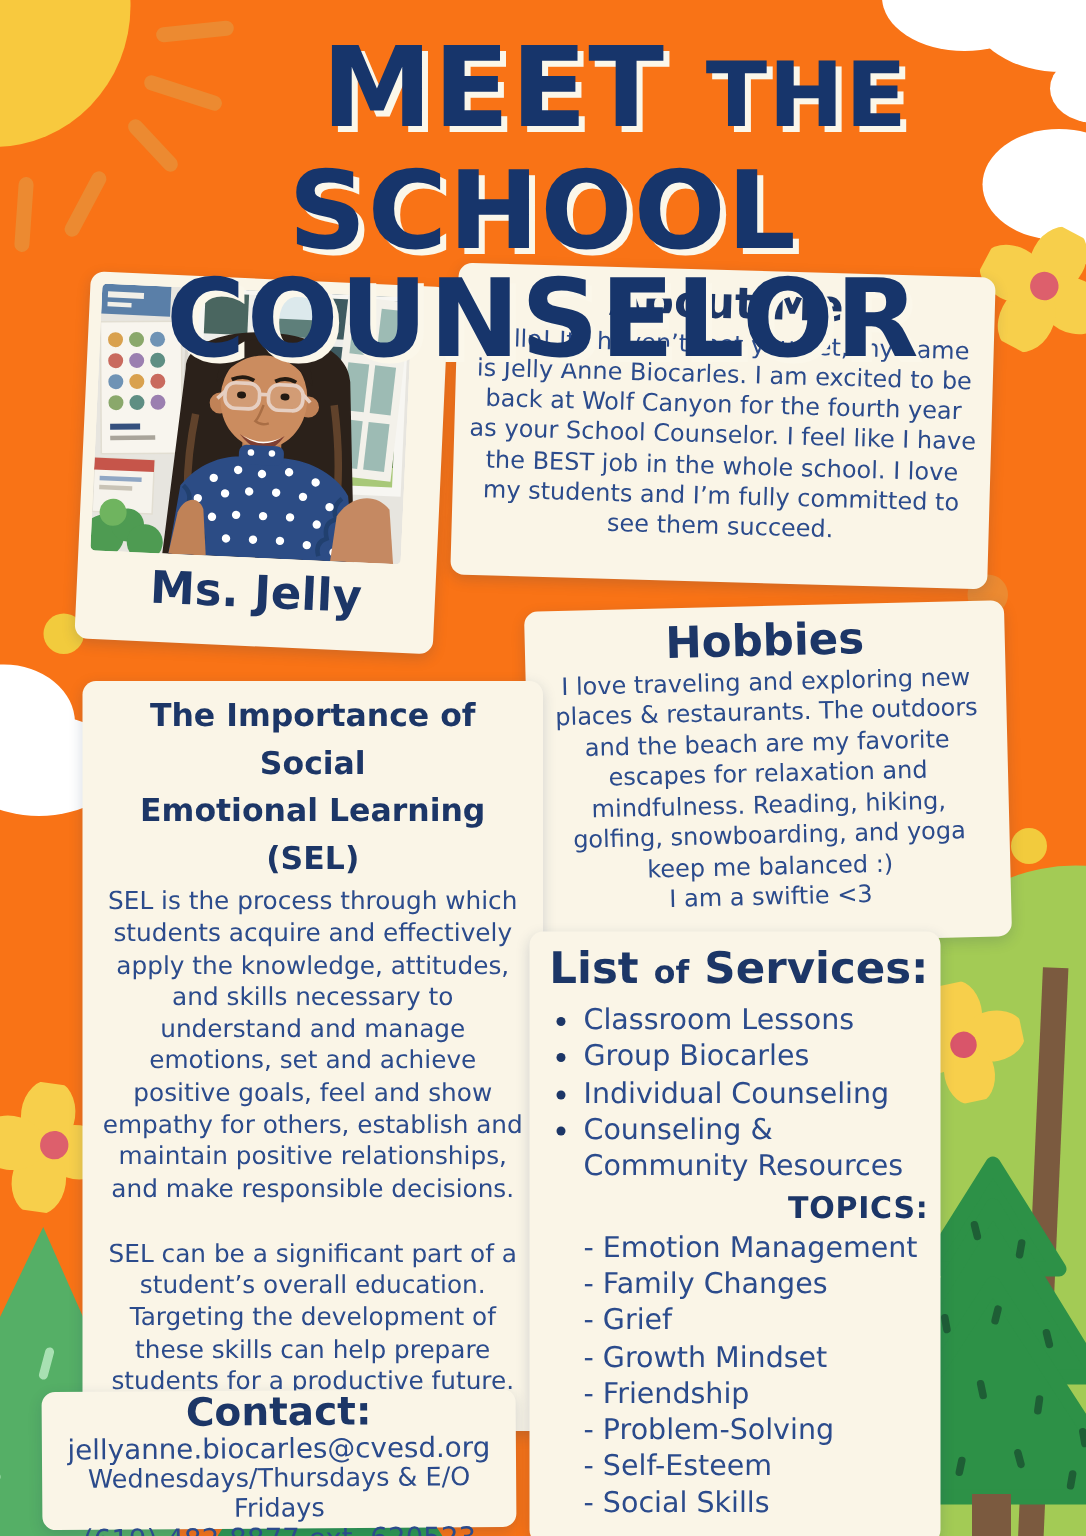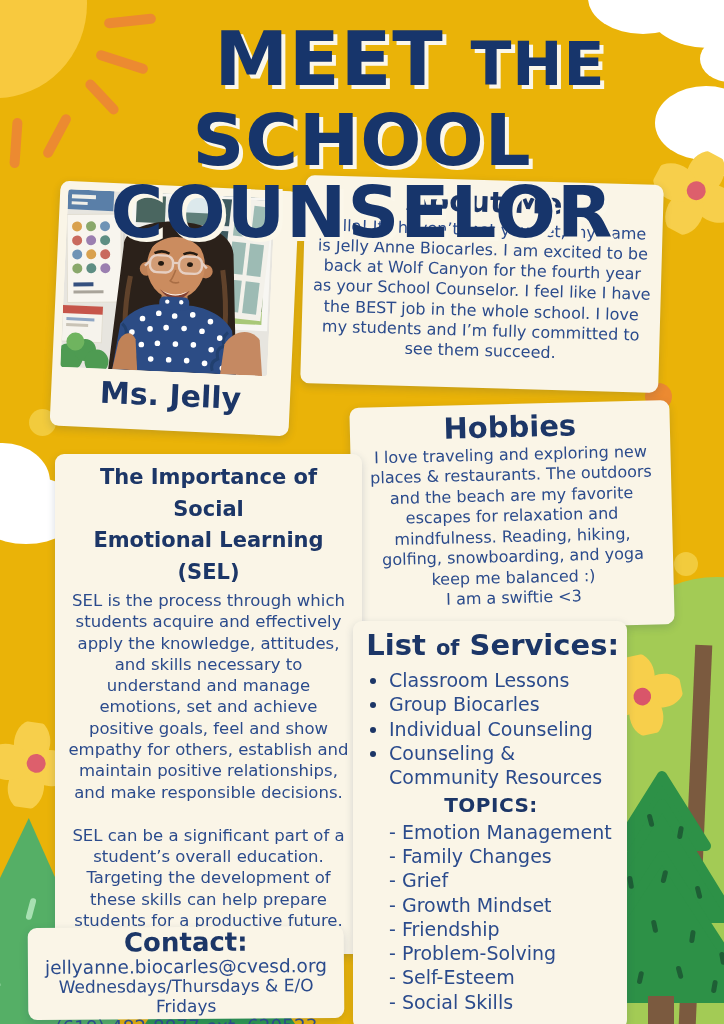--- a/index.html
+++ b/index.html
@@ -1,16 +1,16 @@
 <!DOCTYPE html>
 <html><head>
 <meta charset="utf-8">
 <style>
   html,body{margin:0;padding:0;background:#7fbfd4;}
-  .poster{position:relative;width:724px;height:1024px;background:#eab308;overflow:hidden;
+  .poster{position:relative;width:724px;height:1024px;background:#f97316;overflow:hidden;
           font-family:"DejaVu Sans",sans-serif;color:#2B4B8C;}
   
   .sun{position:absolute;left:-95px;top:-90px;width:182px;height:188px;background:#F8C93E;border-radius:50%;}
   .ray{position:absolute;background:#EC8A31;border-radius:6px;}
   .ray1{left:104px;top:16px;width:52px;height:10px;transform:rotate(-6deg);}
   .ray2{left:95px;top:57px;width:54px;height:10px;transform:rotate(18deg);}
   .ray3{left:80px;top:92px;width:44px;height:10px;transform:rotate(47deg);}
   .ray4{left:11px;top:118px;width:10px;height:50px;transform:rotate(4deg);}
   .ray5{left:52px;top:112px;width:10px;height:48px;transform:rotate(28deg);}
   .puff{position:absolute;background:#FFFFFF;border-radius:50%;}
@@ -52,21 +52,21 @@
   .sel{left:55px;top:454px;width:283px;height:484px;padding:8px 12px;}
   .sel .h{font-size:21px;line-height:1.5;}
   .sel .b{font-size:16.5px;line-height:1.29;margin-top:2px;}
   .sel .b2{margin-top:22px;}
   
   .services{left:353px;top:621px;width:256px;height:396px;padding:6px 8px 6px 10px;text-align:left;}
   .services .h{font-size:29px;line-height:36px;text-align:right;}
   .services .h .small{font-size:21px;}
   .services ul{margin:2px 0 2px 0;padding-left:26px;font-size:19px;line-height:1.28;}
   .services ul li::marker{color:#1C3667;}
-  .topics-h{font-size:20px;line-height:26px;text-align:center;letter-spacing:.5px;}
+  .topics-h{font-size:20px;line-height:26px;text-align:right;letter-spacing:.5px;}
   .topics{list-style:none;margin:0;padding-left:8px;font-size:19px;line-height:1.28;}
   .topics li::before{content:"- ";}
   
   .contact{left:28px;top:927px;width:312px;height:90px;padding:1px 2px;transform:rotate(-.4deg);}
   .contact .h{font-size:26px;line-height:28px;}
   .contact .l1{font-size:18.5px;line-height:1.15;}
   .contact .l2{font-size:17px;line-height:1.15;}
   .contact .l3{font-size:18.5px;line-height:1.15;}
 </style>
 </head>

